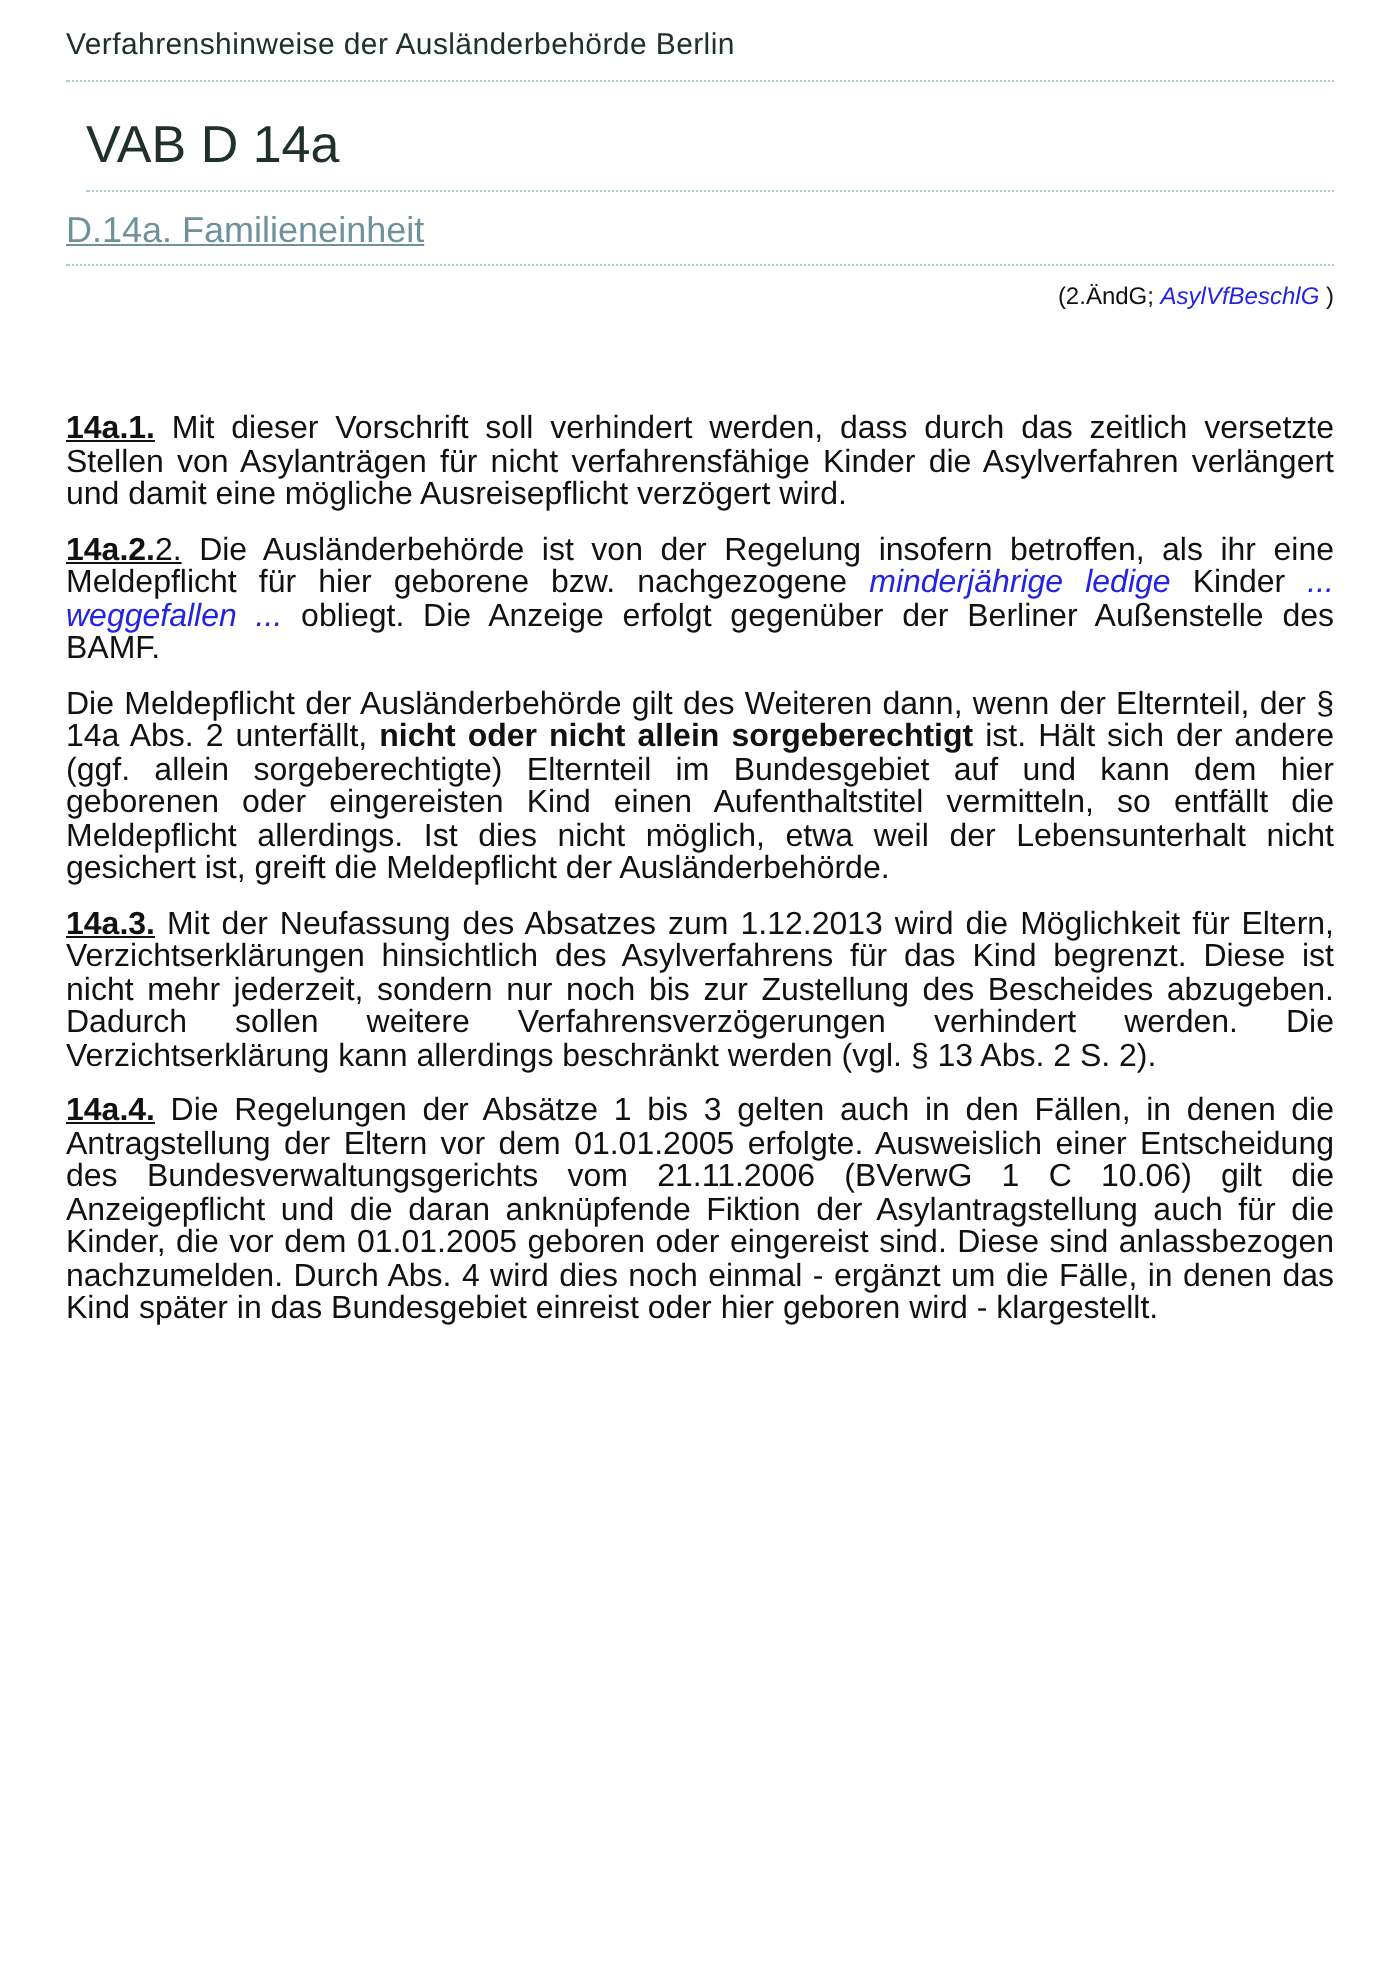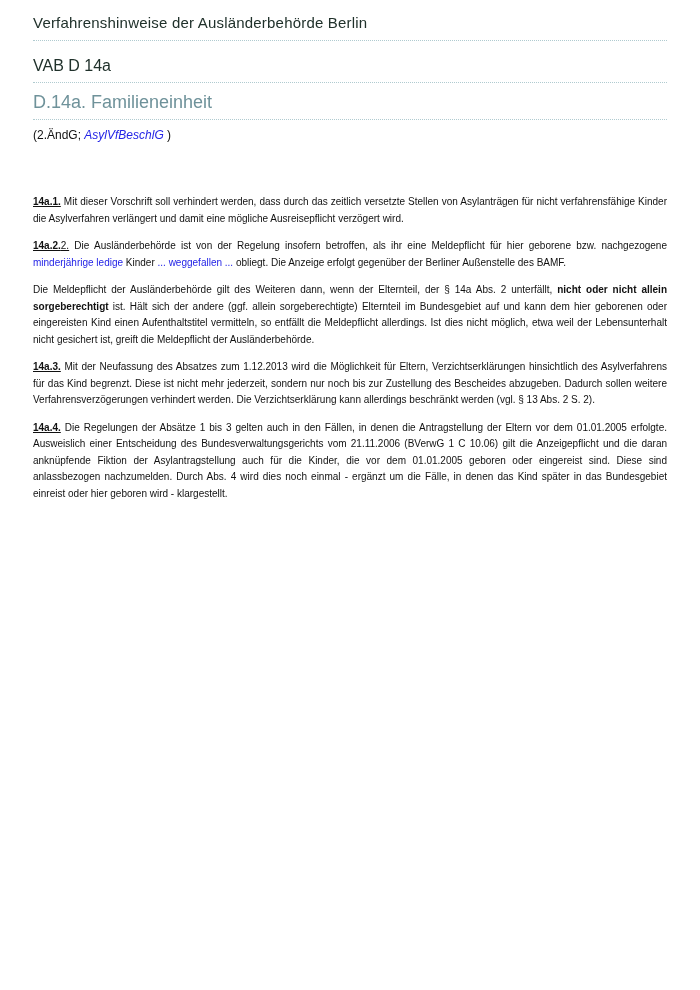--- a/index.html
+++ b/index.html
@@ -30,58 +30,61 @@
     font-size:15px;
     color:var(--heading-dark);
     letter-spacing:0.2px;
   }
   .doc-header .rule-pad{padding-bottom:9px;}
   .dotted-rule{
     border-bottom:1px dotted var(--rule-teal);
   }
   h1.doc-title{
     margin-top:16px;
-    font-size:16px;
+    font-size:26px;
     font-weight:normal;
     color:var(--heading-dark);
     padding-bottom:7px;
+    margin-left:10px;
   }
   h2.section-heading{
     margin-top:9px;
     font-size:18px;
     font-weight:normal;
     color:var(--section-teal);
     padding-bottom:6px;
+    text-decoration:underline;
   }
   .subtitle{
     margin-top:8px;
     font-size:12px;
     color:var(--body-black);
+    text-align:right;
   }
   .subtitle .link{
     color:var(--link-blue);
     font-style:italic;
     text-decoration:none;
     cursor:pointer;
   }
   .doc-body{
     margin-top:52px;
-    font-size:10px;
+    font-size:16px;
     line-height:16.5px;
     color:var(--body-black);
   }
   .doc-body p.para{
     margin-bottom:11px;
     text-align:justify;
   }
   .run-label{font-weight:bold;text-decoration:underline;}
   .run-label-light{text-decoration:underline;}
   .run-bold{font-weight:bold;}
   .run-italic-indent{font-style:italic;margin-left:13px;}
-  .run-link{color:var(--link-blue);cursor:pointer;}
+  .run-link{color:var(--link-blue);font-style:italic;cursor:pointer;}
   .doc-footer{
     position:absolute;
     left:33px;
     right:33px;
     top:955px;
     border-top:1px dotted var(--rule-teal);
     padding-top:10px;
     display:flex;
     justify-content:center;
     font-size:12px;

